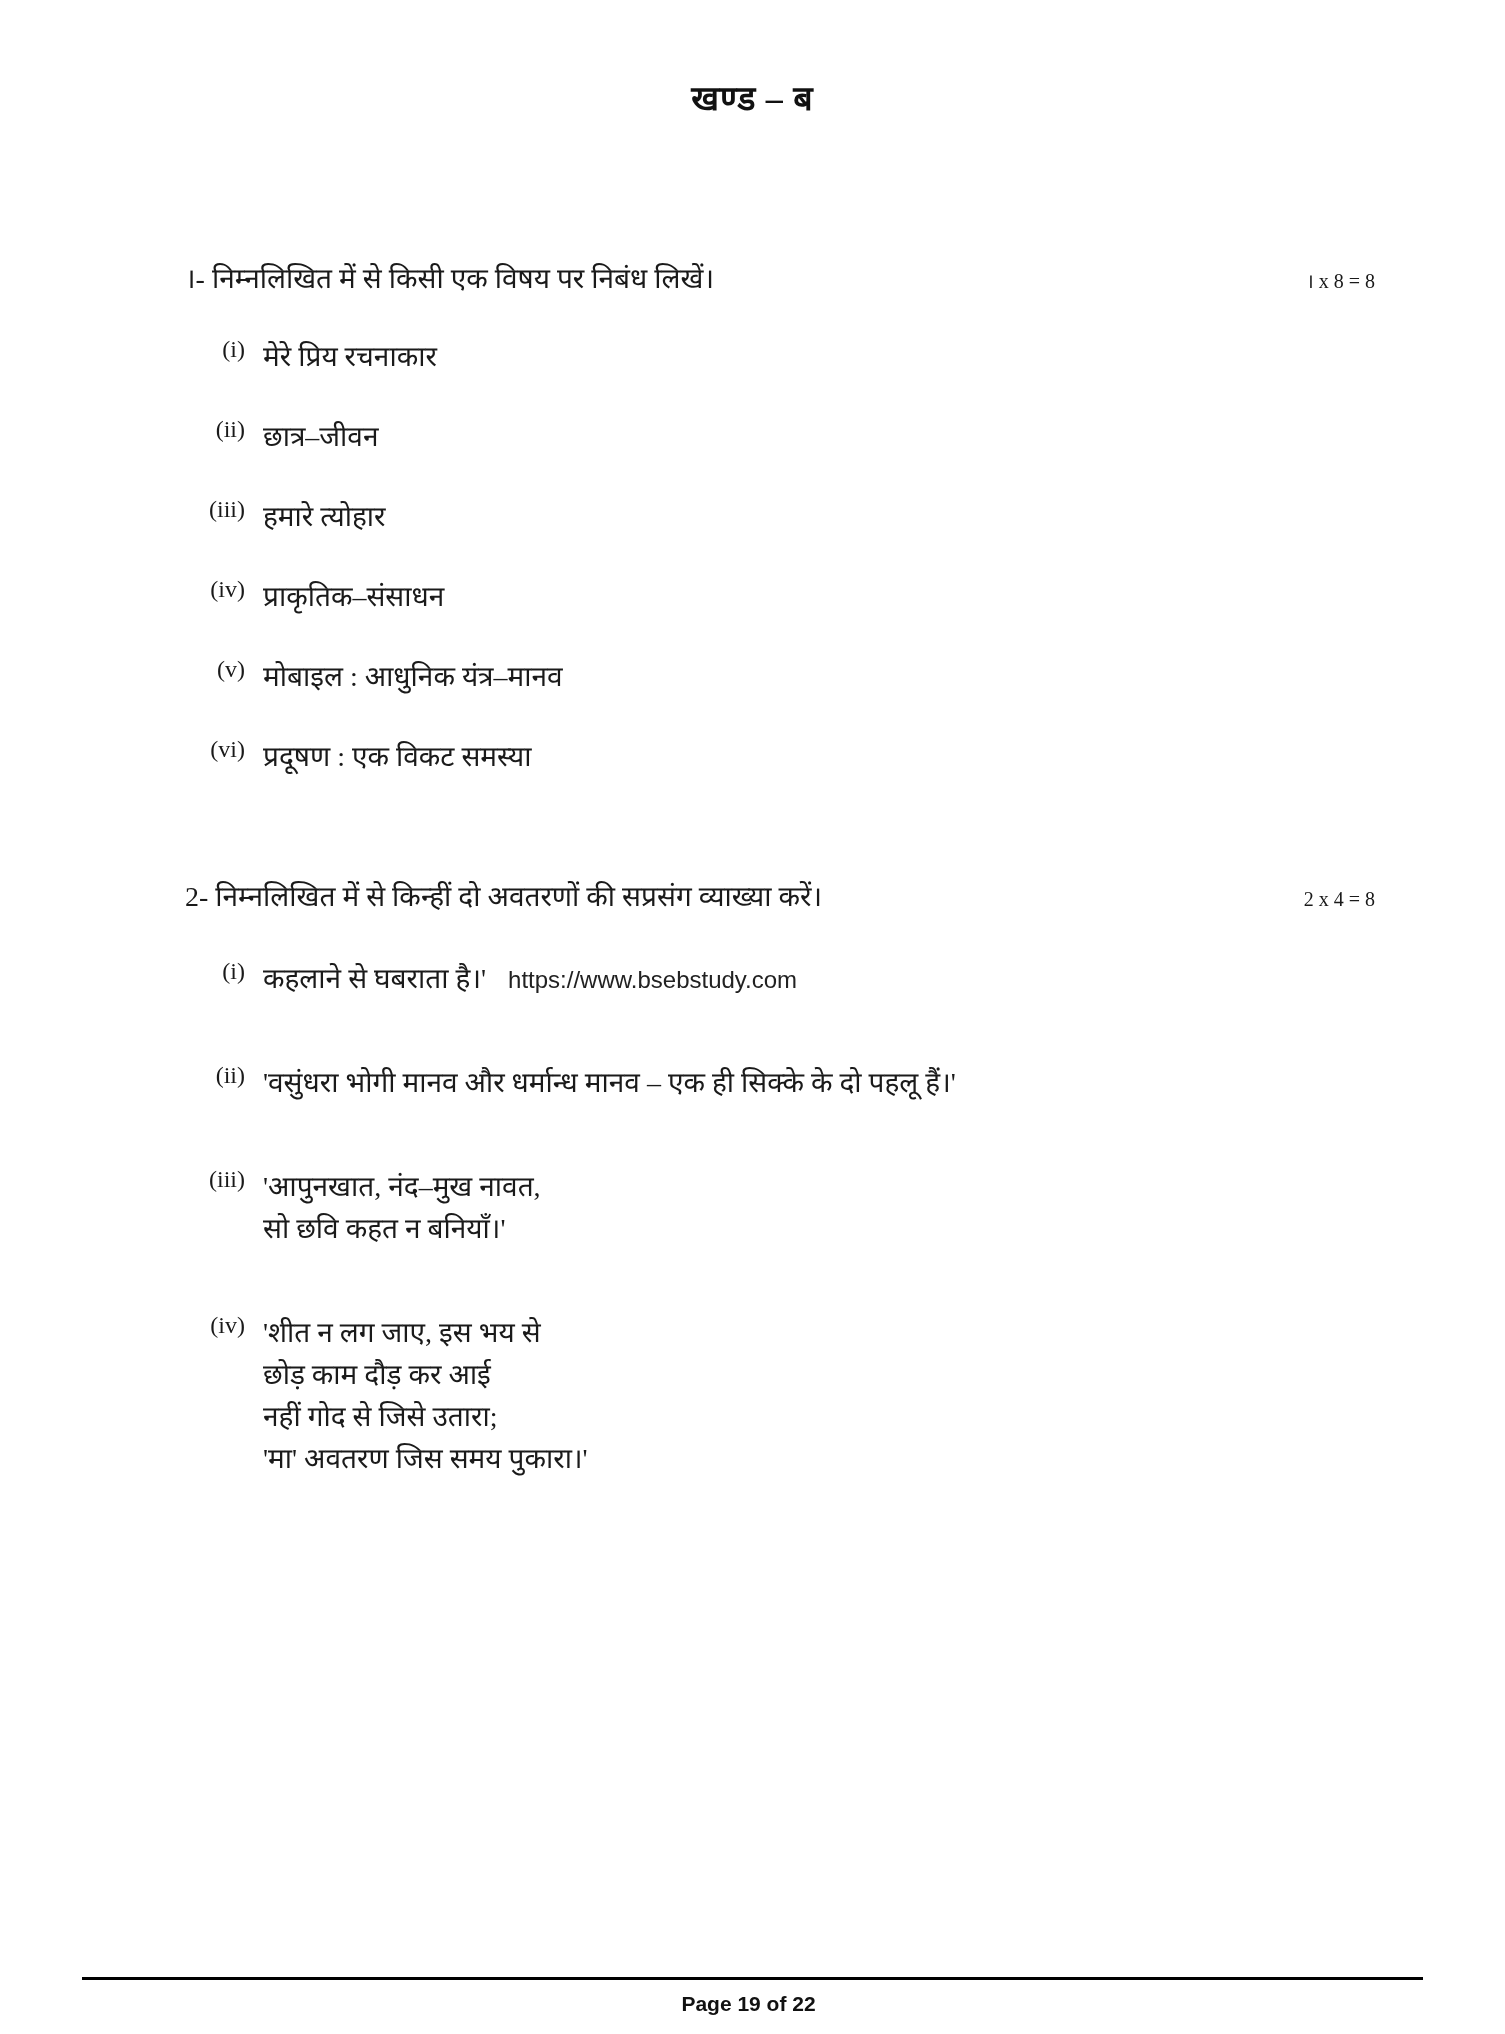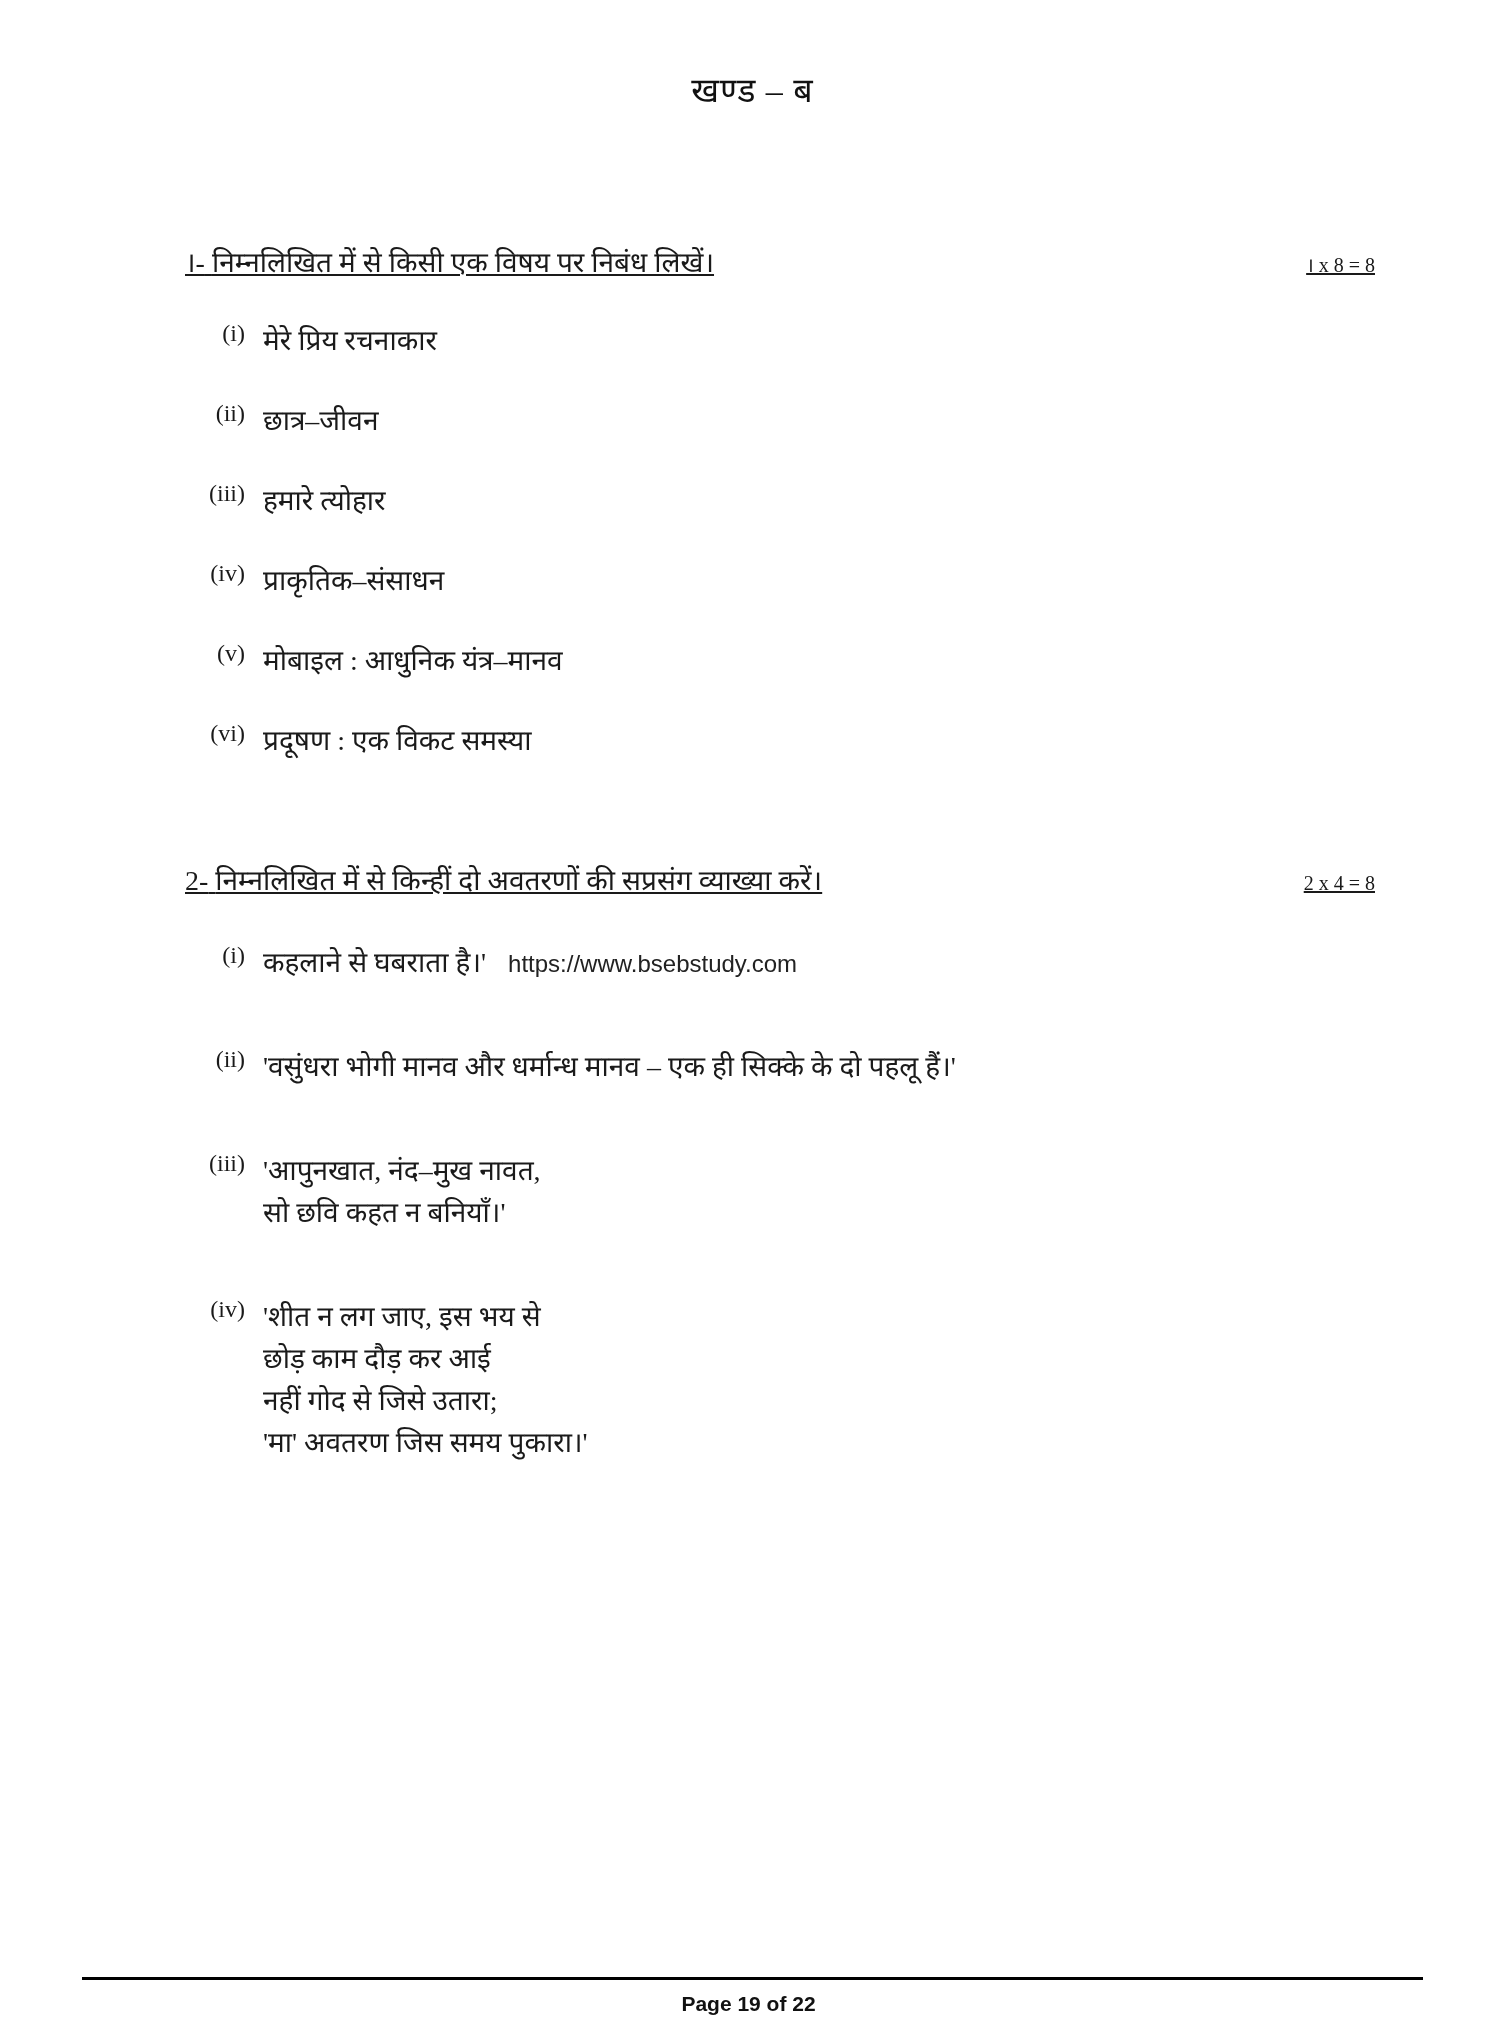--- a/index.html
+++ b/index.html
@@ -18,23 +18,23 @@
   .page {
     position: absolute;
     inset: 0;
     padding: 0;
   }
 
   
   .doc-title {
     text-align: center;
     font-size: 34px;
-    font-weight: 400;
+    font-weight: 700;
     letter-spacing: 1px;
-    margin: 4px;
+    margin: 12px;
     padding-top: 62px;
     color: #111;
   }
   .doc-subtitle {
     text-align: center;
     font-size: 31px;
     font-weight: 700;
     margin: 0;
     padding-top: 36px;
     color: #111;
@@ -43,21 +43,20 @@
   
   .q-block {
     position: relative;
     margin: 0;
   }
   .q-head {
     display: flex;
     align-items: baseline;
     justify-content: space-between;
     padding: 0 130px 0 185px;
-    text-decoration: underline;
   }
   .q-head-text {
     font-size: 28px;
     line-height: 1.35;
     white-space: nowrap;
   }
   .q-marks {
     font-size: 20px;
     white-space: nowrap;
     padding-left: 30px;

